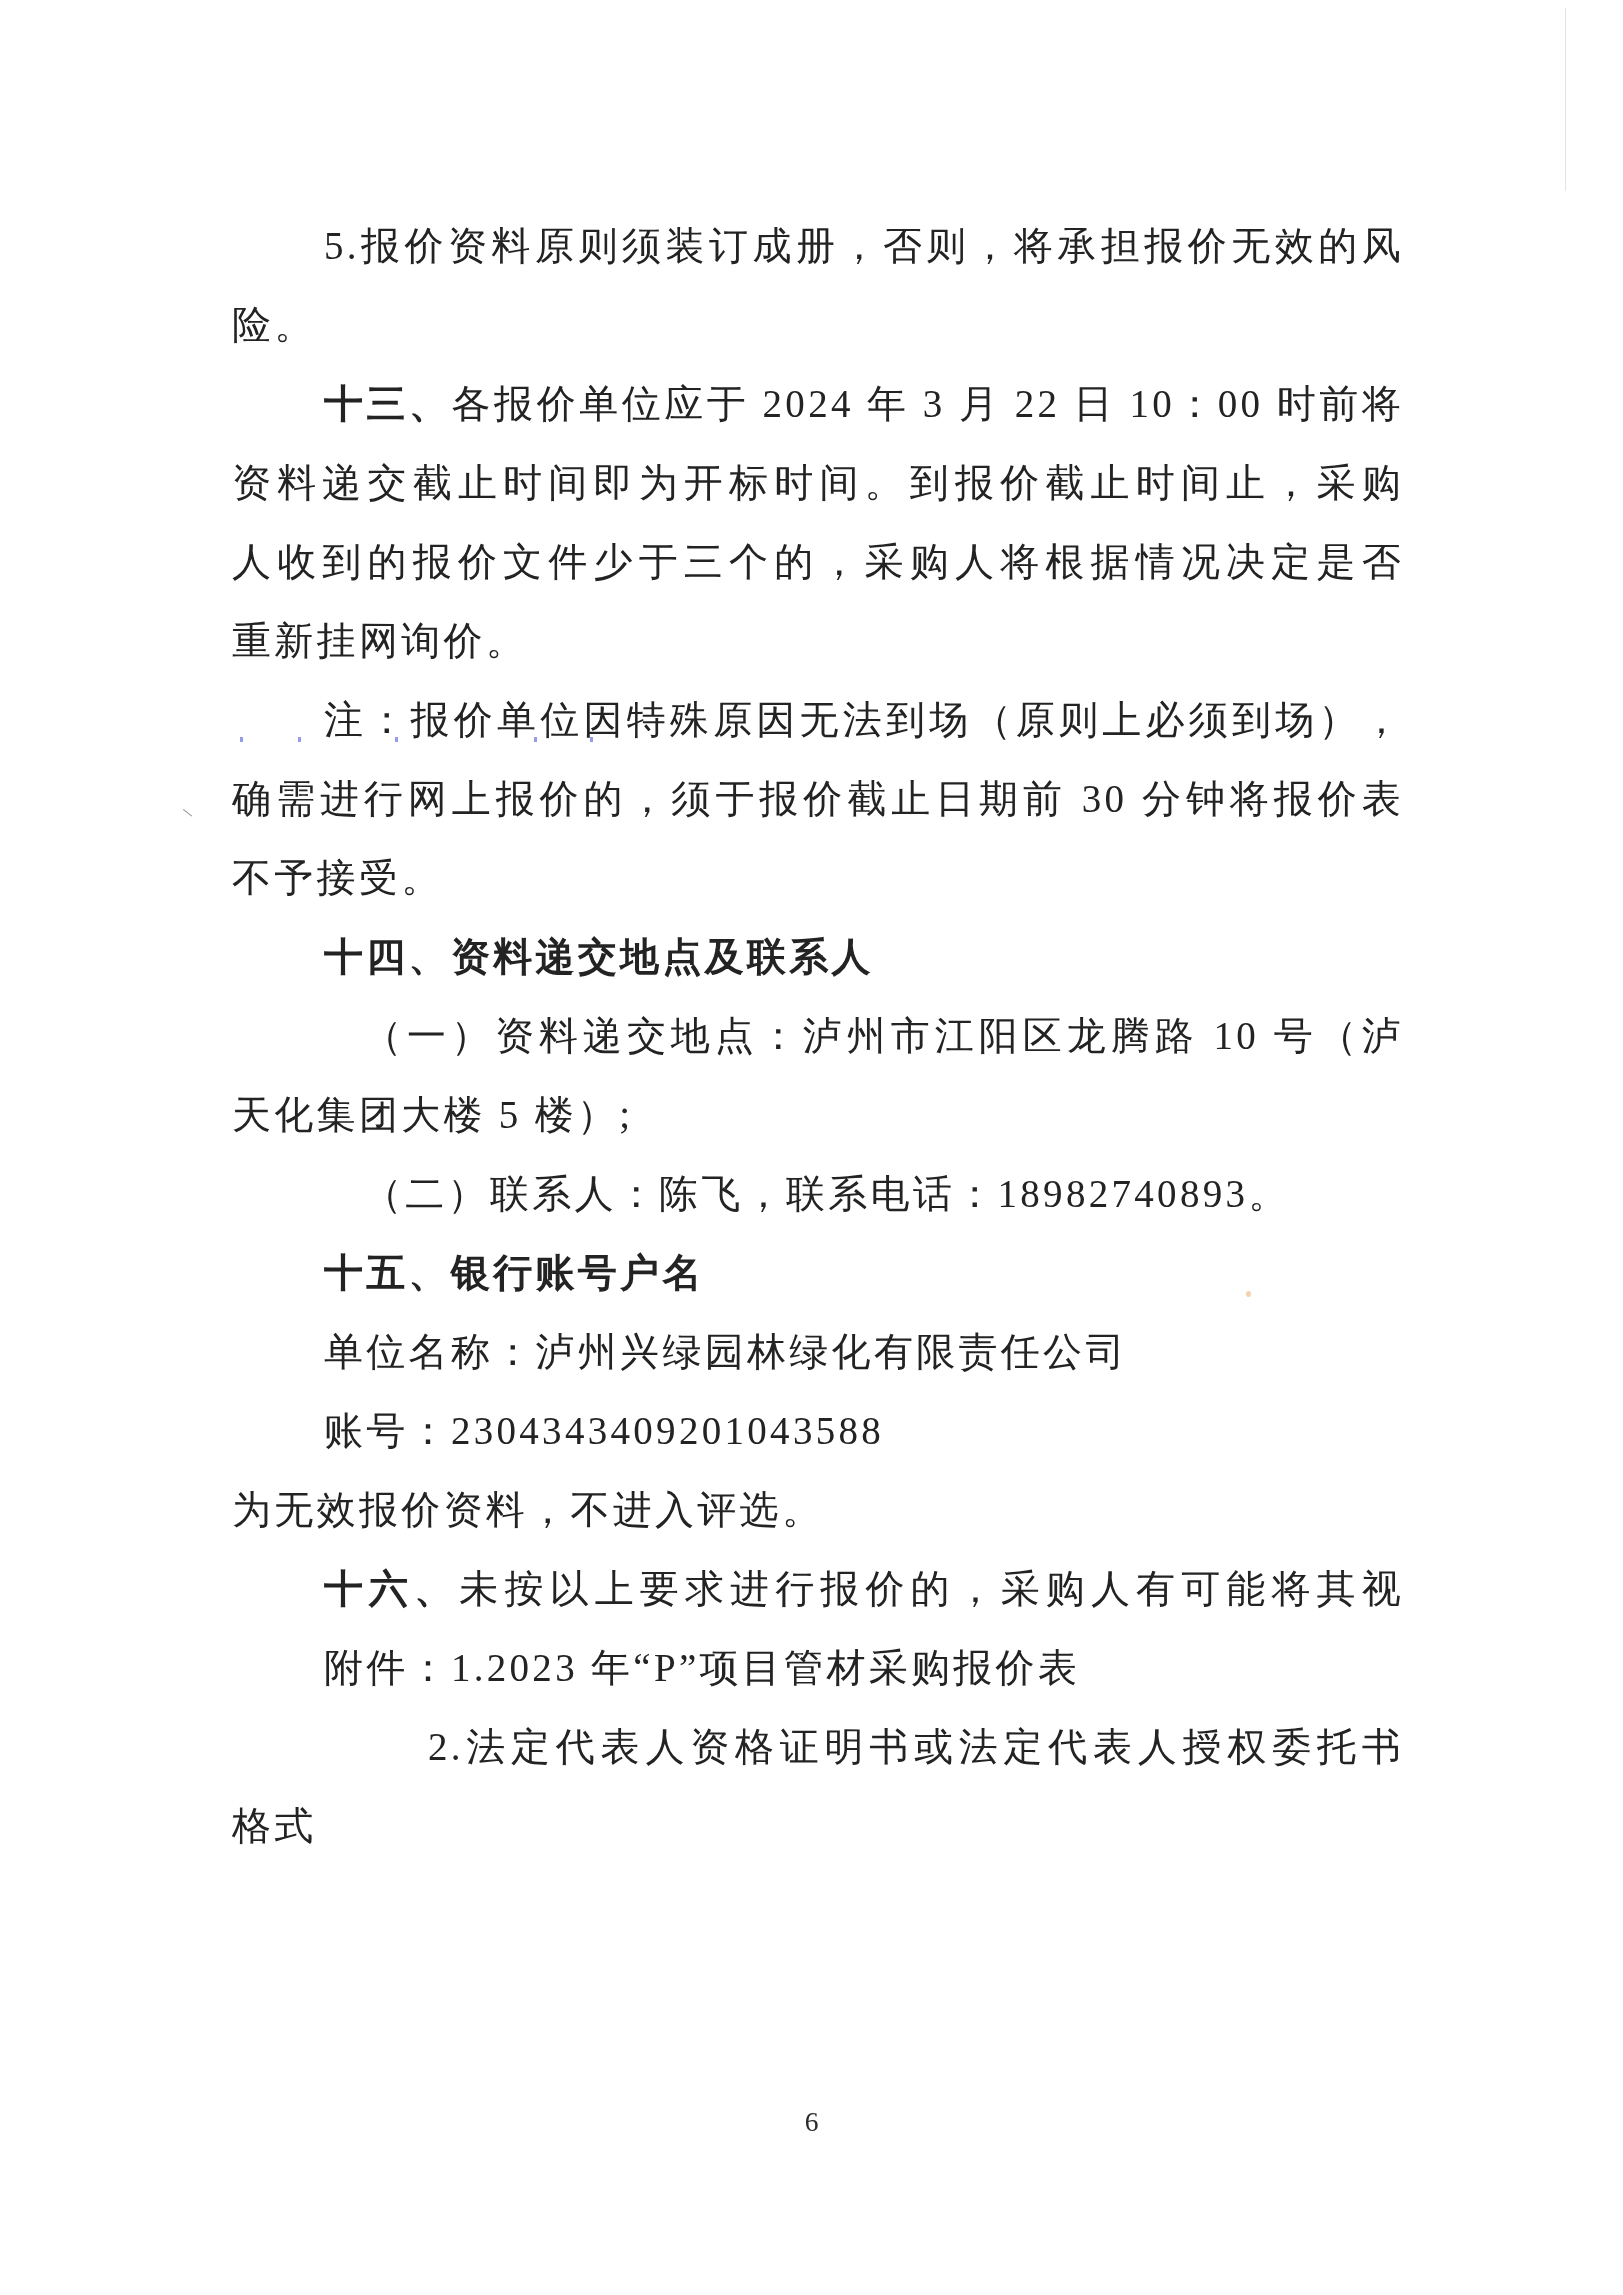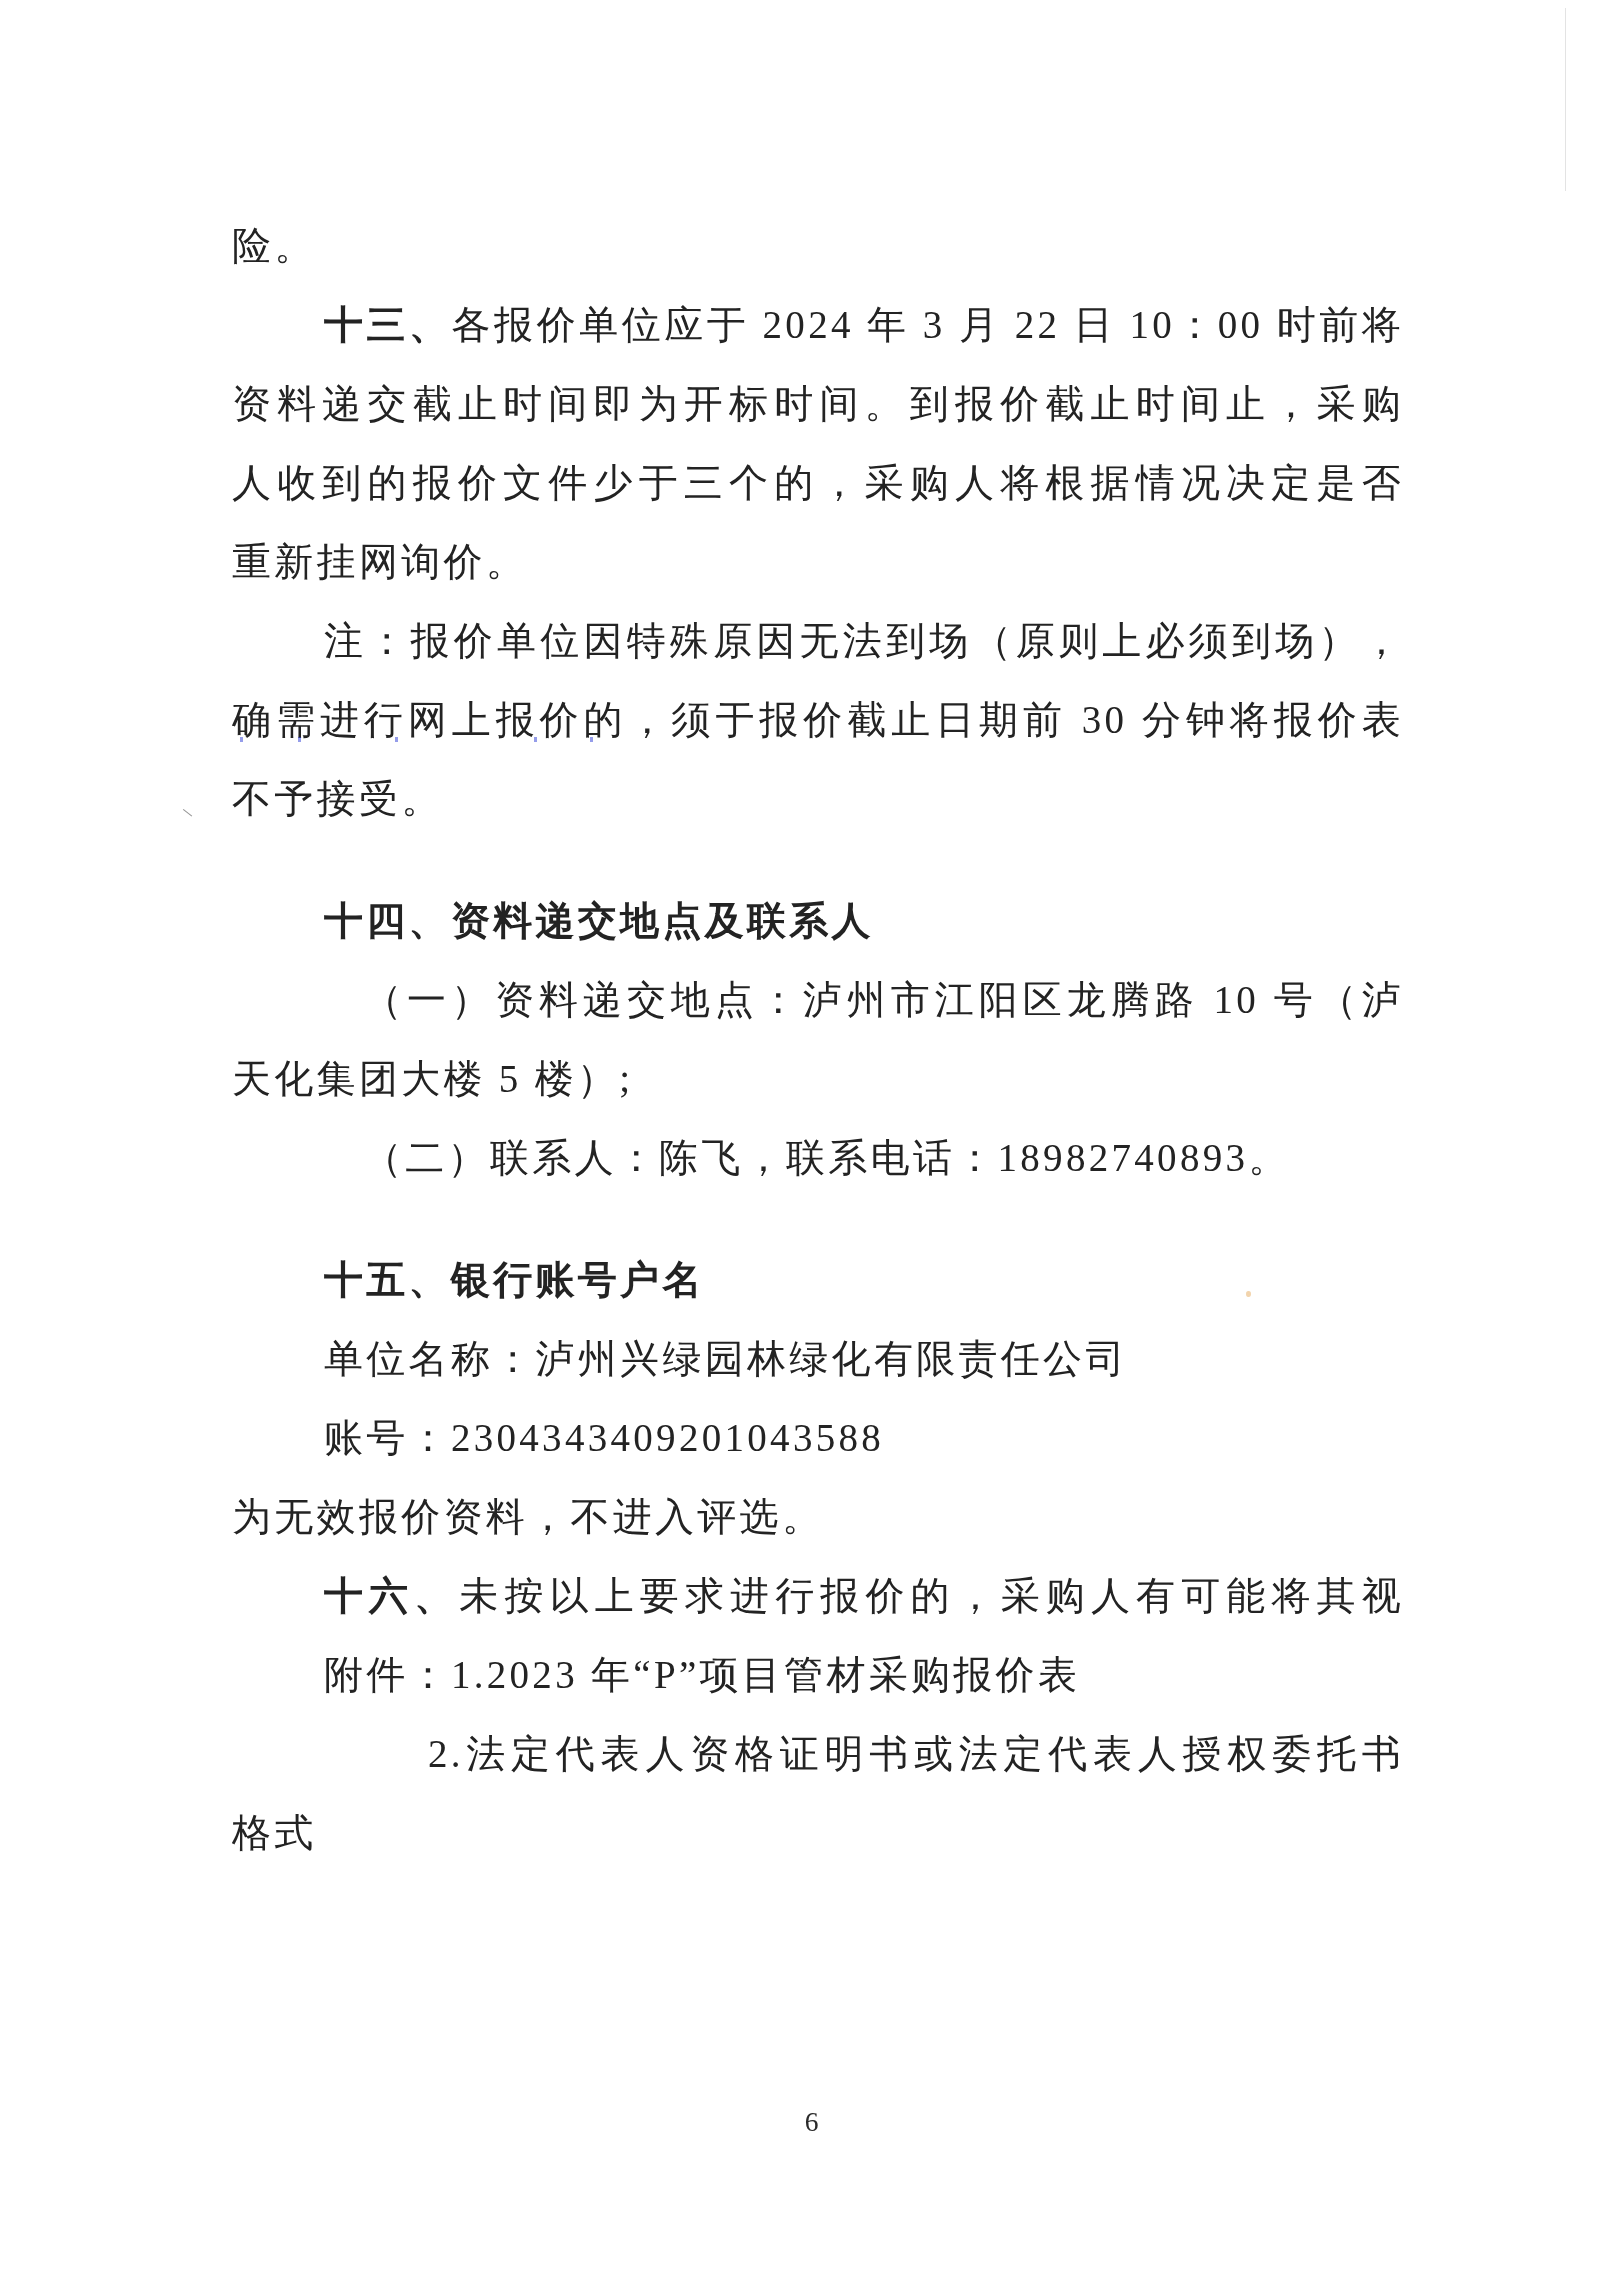--- a/index.html
+++ b/index.html
@@ -31,21 +31,21 @@
     color: #232323;
   }
   .fill {
     white-space: normal;
     text-align: justify;
     text-align-last: justify;
   }
   .indent2 { padding-left: 92px; }
   .indent3 { padding-left: 131px; }
   .indent4 { padding-left: 196px; }
-  .bold, .line .prefix { font-weight: 700; margin-top: 43px; }
+  .bold, .line .prefix { font-weight: 700; }
   .prefix:empty { display: none; }
   .page-number {
     position: absolute;
     top: 2106px;
     left: 0;
     width: 1623px;
     text-align: center;
     font-size: 27.5px;
     letter-spacing: 0;
     color: #2a2a2a;
@@ -71,20 +71,21 @@
     background: #e8b06a; opacity: 0.55; border-radius: 50%;
   }
 </style>
 </head>
 <body>
 
 <div class="page">
 
   <div class="content">
 
+    <div class="line indent2 fill"><span>5.报价资料原则须装订成册，否则，将承担报价无效的风</span></div>
 
     <div class="line"><span>险。</span></div>
 
     <div class="line indent2 fill"><span class="prefix">十三、</span><span>各报价单位应于 2024 年 3 月 22 日 10：00 时前将</span></div>
 
 
     <div class="line fill"><span>资料递交截止时间即为开标时间。到报价截止时间止，采购</span></div>
 
     <div class="line fill"><span>人收到的报价文件少于三个的，采购人将根据情况决定是否</span></div>
 

